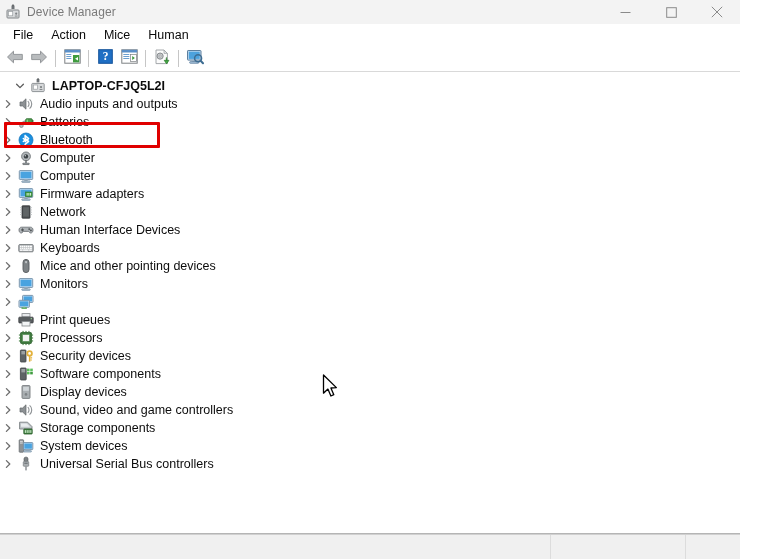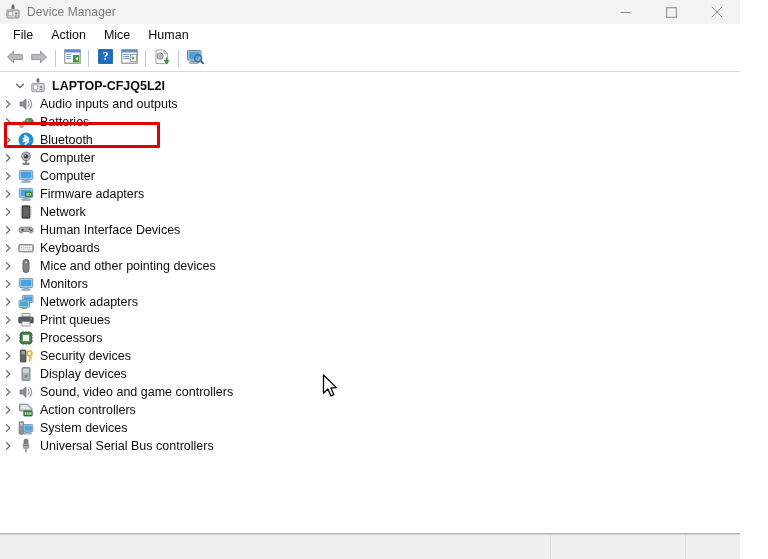--- a/index.html
+++ b/index.html
@@ -559,21 +559,20 @@
       <span class="node-icon">
         <svg width="16" height="16" viewBox="0 0 16 16">
           <rect x="4.6" y="1.4" width="10.4" height="7" rx="0.7" fill="#cfe3f4" stroke="#6d8ba5" stroke-width="0.9"></rect>
           <rect x="5.6" y="2.4" width="8.4" height="5" fill="#49a3e0"></rect>
           <rect x="1" y="6.3" width="10.4" height="7" rx="0.7" fill="#cfe3f4" stroke="#6d8ba5" stroke-width="0.9"></rect>
           <rect x="2" y="7.3" width="8.4" height="5" fill="#49a3e0"></rect>
           <rect x="3.4" y="13.4" width="5.6" height="1.3" rx="0.4" fill="#3f9b3f"></rect>
           <rect x="5.2" y="12.6" width="2" height="1" fill="#8fc98f"></rect>
         </svg>
       </span>
-      <span class="node-label">Network adapters</span>
     </div>
 
     <div class="tree-row child">
       <span class="chevron">
         <svg width="10" height="10" viewBox="0 0 10 10">
             <path d="M3.4 1.6 L6.8 5 L3.4 8.4" fill="none" stroke="#6d6d6d" stroke-width="1.3" stroke-linecap="round" stroke-linejoin="round"></path>
           </svg>
       </span>
       <span class="node-icon">
         <svg width="16" height="16" viewBox="0 0 16 16">
@@ -627,20 +626,38 @@
           <rect x="3.4" y="3" width="3.6" height="3.4" fill="#9aa0a3"></rect>
           <circle cx="11.6" cy="5.4" r="2.3" fill="none" stroke="#e3b23c" stroke-width="1.8"></circle>
           <rect x="10.9" y="7" width="1.5" height="6.6" fill="#e3b23c"></rect>
           <rect x="12.4" y="9.2" width="1.7" height="1.3" fill="#e3b23c"></rect>
           <rect x="12.4" y="11.4" width="1.4" height="1.2" fill="#e3b23c"></rect>
         </svg>
       </span>
       <span class="node-label">Security devices</span>
     </div>
 
+    <div class="tree-row child">
+      <span class="chevron">
+        <svg width="10" height="10" viewBox="0 0 10 10">
+            <path d="M3.4 1.6 L6.8 5 L3.4 8.4" fill="none" stroke="#6d6d6d" stroke-width="1.3" stroke-linecap="round" stroke-linejoin="round"></path>
+          </svg>
+      </span>
+      <span class="node-icon">
+        <svg width="16" height="16" viewBox="0 0 16 16">
+          <rect x="2.4" y="2" width="5.8" height="12" rx="0.7" fill="#5e6366" stroke="#3f4446" stroke-width="0.8"></rect>
+          <rect x="3.4" y="3" width="3.8" height="3.4" fill="#9aa0a3"></rect>
+          <rect x="9" y="2.6" width="2.6" height="2.6" fill="#5bbf5b"></rect>
+          <rect x="12.2" y="2.6" width="2.6" height="2.6" fill="#5bbf5b"></rect>
+          <rect x="9" y="5.8" width="2.6" height="2.6" fill="#5bbf5b"></rect>
+          <rect x="12.2" y="5.8" width="2.6" height="2.6" fill="#3f9b3f"></rect>
+        </svg>
+      </span>
+      <span class="node-label">Software components</span>
+    </div>
 
     <div class="tree-row child">
       <span class="chevron">
         <svg width="10" height="10" viewBox="0 0 10 10">
             <path d="M3.4 1.6 L6.8 5 L3.4 8.4" fill="none" stroke="#6d6d6d" stroke-width="1.3" stroke-linecap="round" stroke-linejoin="round"></path>
           </svg>
       </span>
       <span class="node-icon">
         <svg width="16" height="16" viewBox="0 0 16 16">
           <rect x="4" y="1.6" width="8" height="12.8" rx="0.8" fill="#a9aeb1" stroke="#767b7e" stroke-width="0.9"></rect>
@@ -679,21 +696,21 @@
           <path d="M3 3.4 L8.6 3.4 L12 6.8 L3 6.8 Z" fill="#e9ecee"></path>
           <rect x="5.8" y="9" width="8.4" height="5" rx="0.6" fill="#3f7d3f" stroke="#2a5c2a" stroke-width="0.8"></rect>
           <g fill="#bde0bd">
             <rect x="6.8" y="10.1" width="1.2" height="2.8"></rect>
             <rect x="8.6" y="10.1" width="1.2" height="2.8"></rect>
             <rect x="10.4" y="10.1" width="1.2" height="2.8"></rect>
             <rect x="12.2" y="10.1" width="1.2" height="2.8"></rect>
           </g>
         </svg>
       </span>
-      <span class="node-label">Action controllers</span>
+      <span class="node-label">Storage components</span>
     </div>
 
     <div class="tree-row child">
       <span class="chevron">
         <svg width="10" height="10" viewBox="0 0 10 10">
             <path d="M3.4 1.6 L6.8 5 L3.4 8.4" fill="none" stroke="#6d6d6d" stroke-width="1.3" stroke-linecap="round" stroke-linejoin="round"></path>
           </svg>
       </span>
       <span class="node-icon">
         <svg width="16" height="16" viewBox="0 0 16 16">

